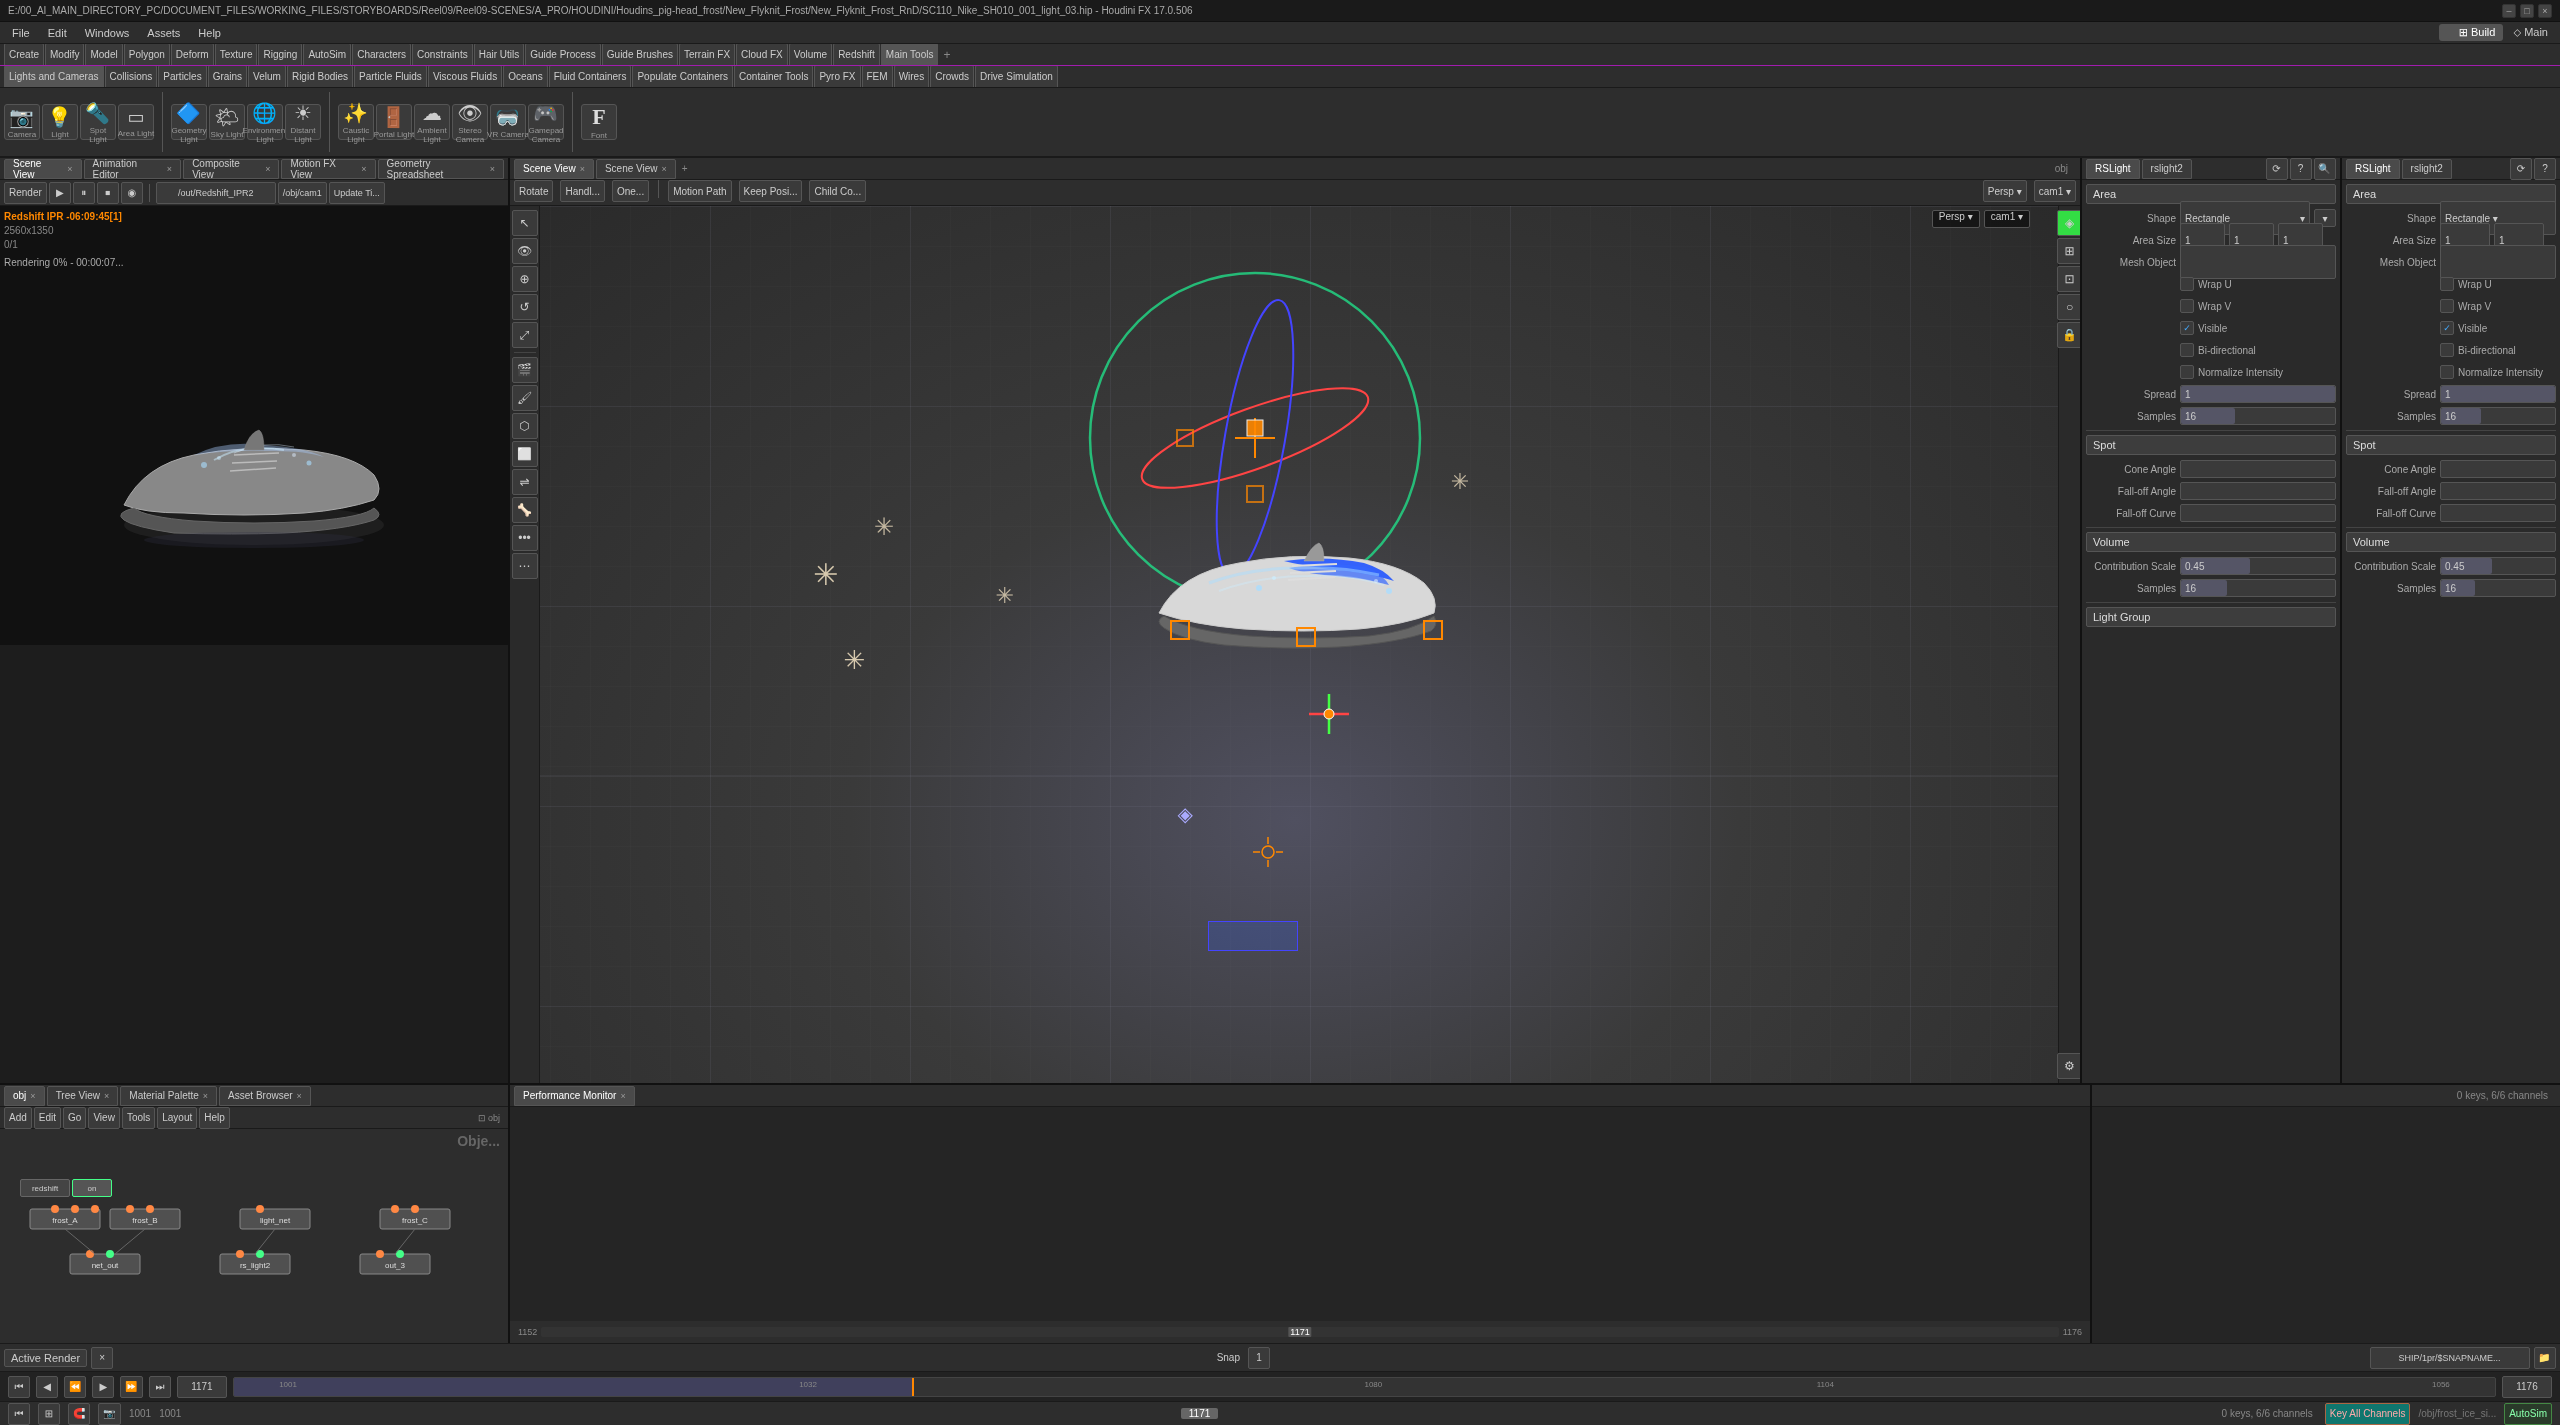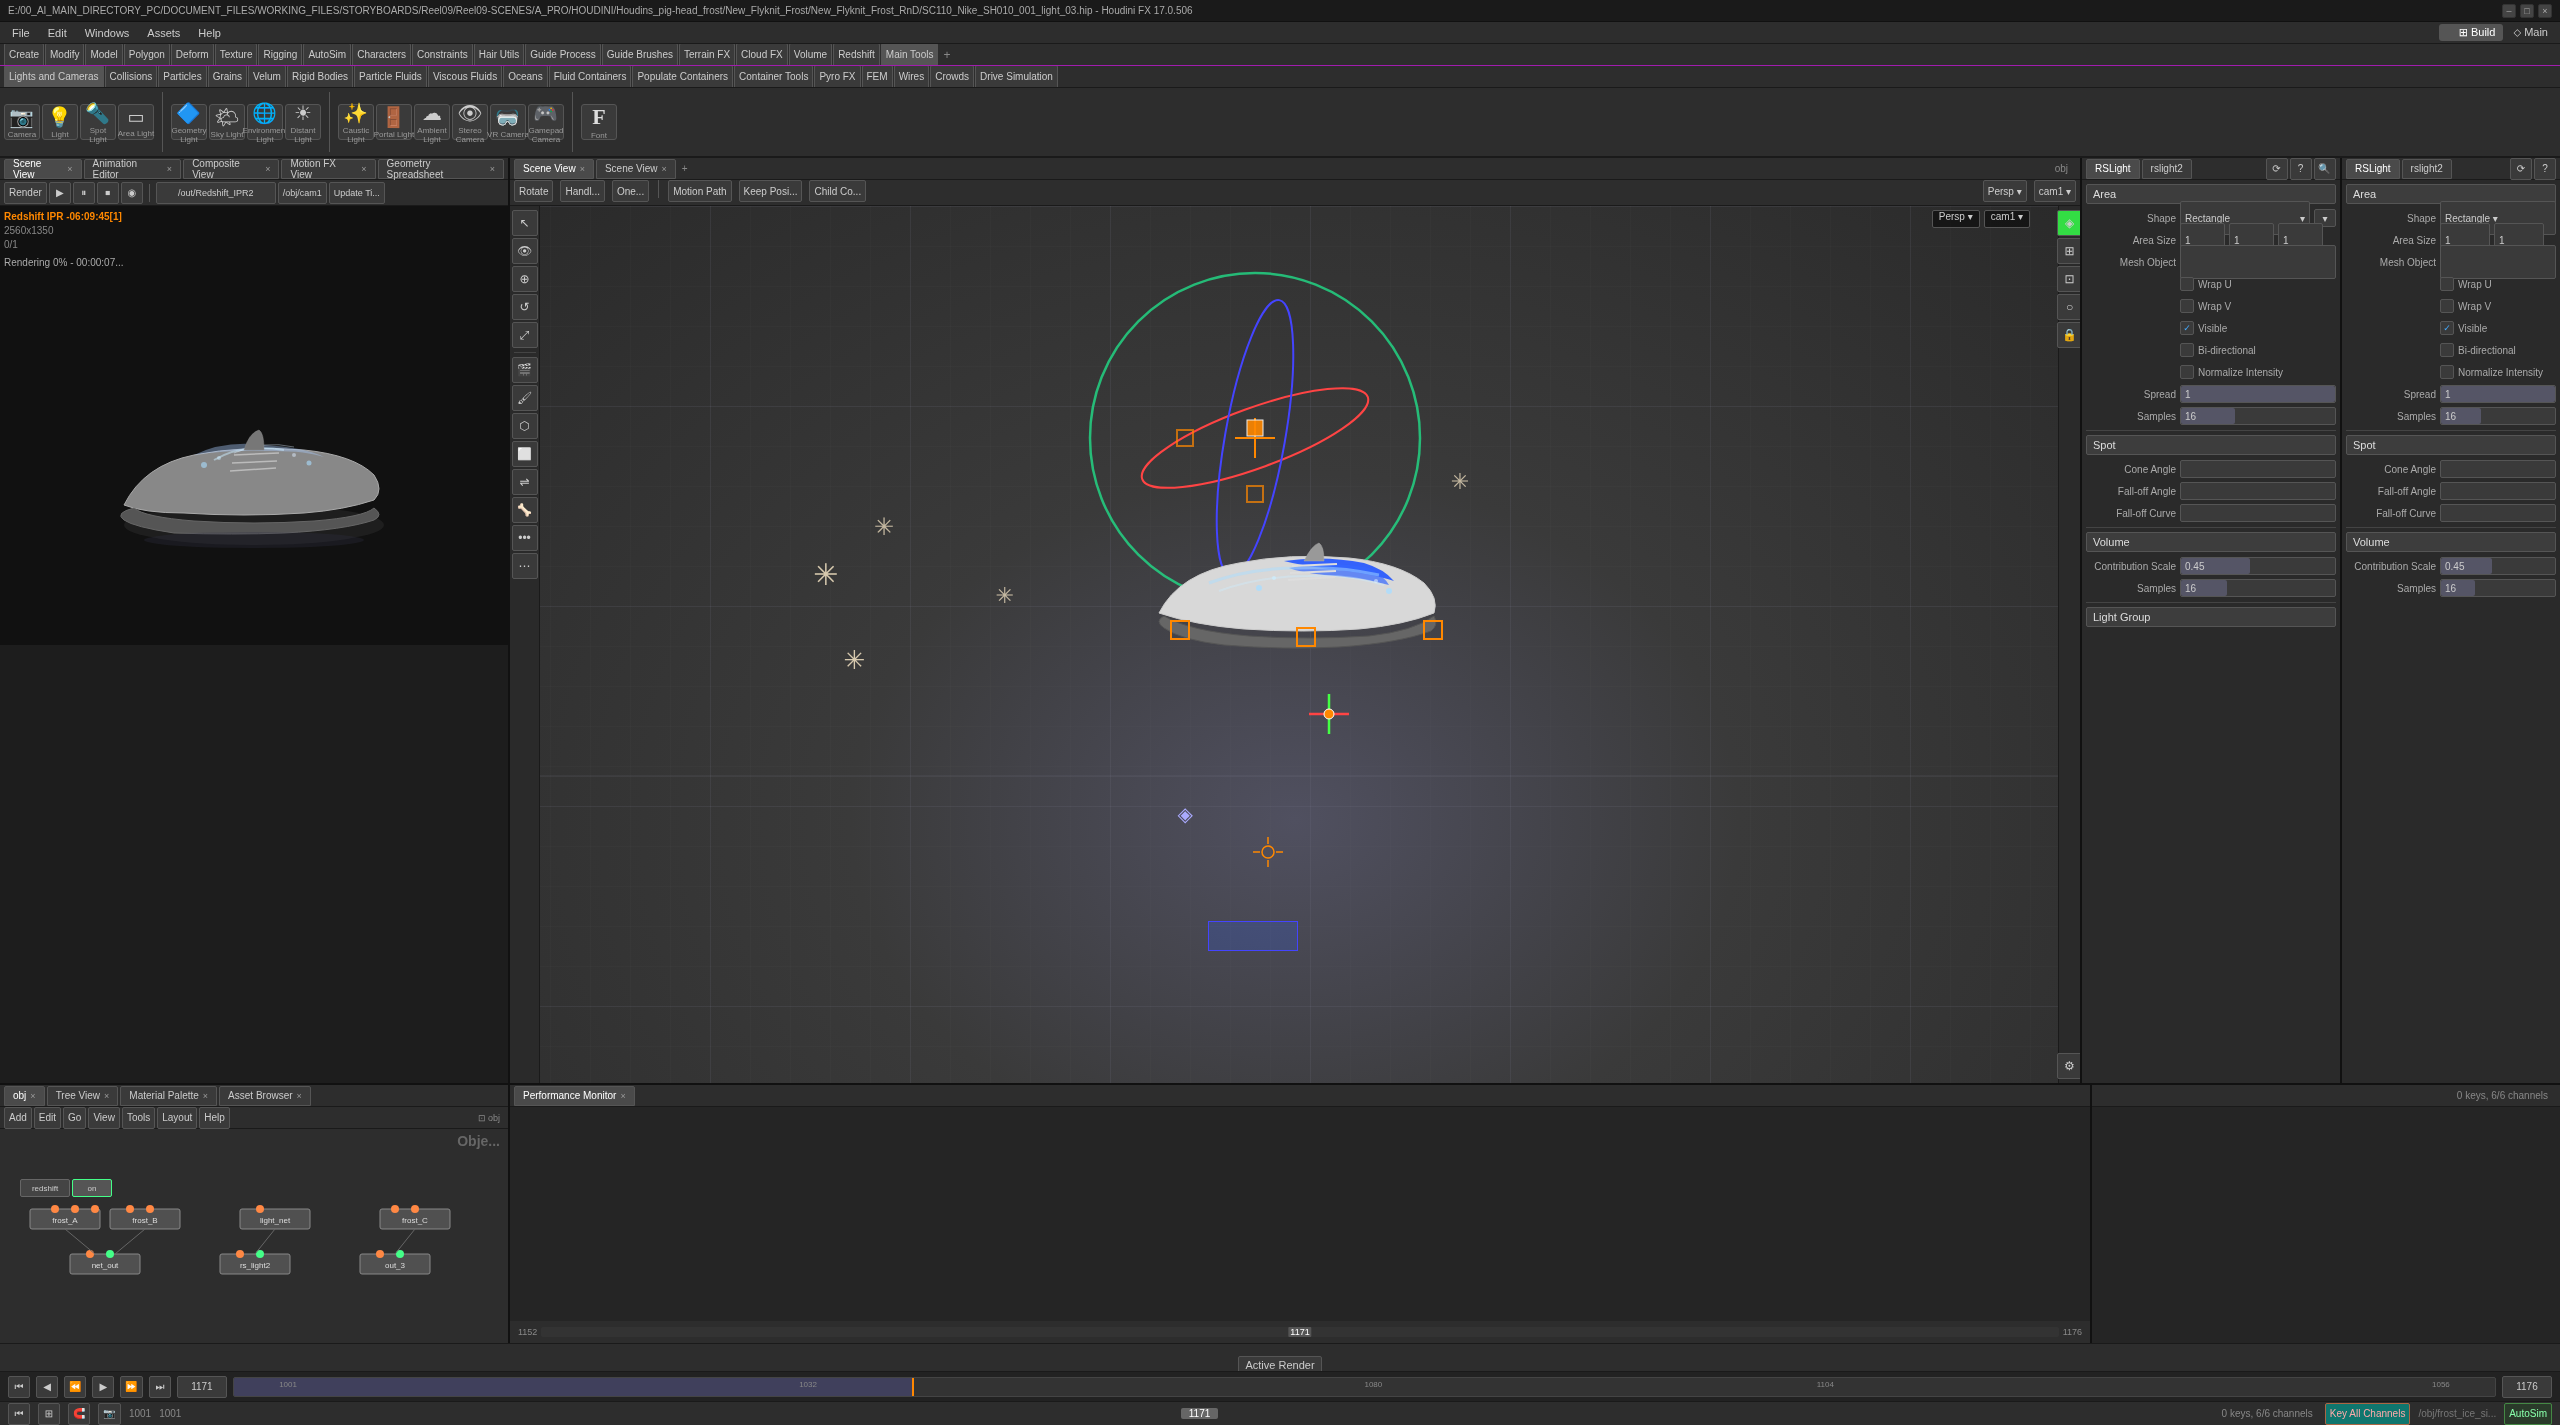--- a/index.html
+++ b/index.html
@@ -1161,21 +1161,21 @@
     <div class="panel-tabs">
       <div style="flex:1;"></div>
       <div style="font-size:10px; color:#888; padding:2px 8px;">0 keys, 6/6 channels</div>
     </div>
     <div style="flex:1; background:#252525;">
     </div>
   </div>
 
 </div>
 
-<div style="height:28px; background:#2d2d2d; display:flex; align-items:center; padding:12px 4px; gap:4px; border-top:1px solid #1a1a1a;flex-direction:column;">
+<div style="height:28px; background:#2d2d2d; display:flex; align-items:center; padding:0 4px; gap:4px; border-top:1px solid #1a1a1a;">
   <div style="font-size:11px; color:#ccc; padding:2px 6px; background:#3a3a3a; border:1px solid #555; border-radius:2px;">Active Render</div>
   <div class="render-btn">×</div>
   <div style="flex:1;"></div>
 
   <div class="render-btn" style="background:transparent; border:none;">
     <span>Snap</span>
   </div>
   <div class="render-btn">1</div>
   <div style="flex:1;"></div>
 

